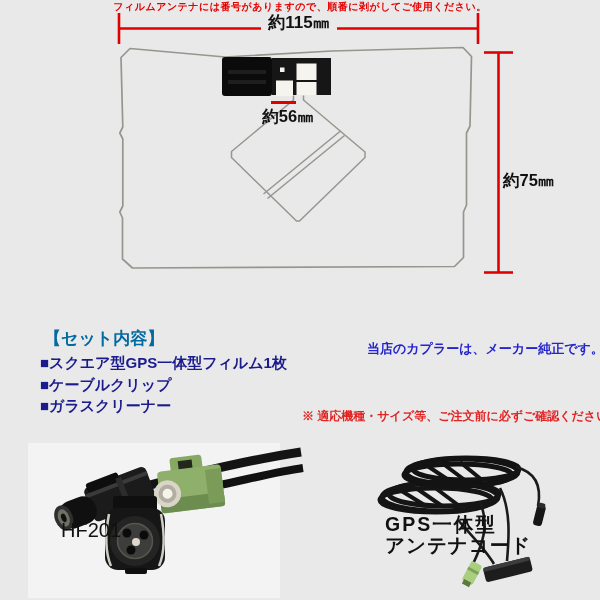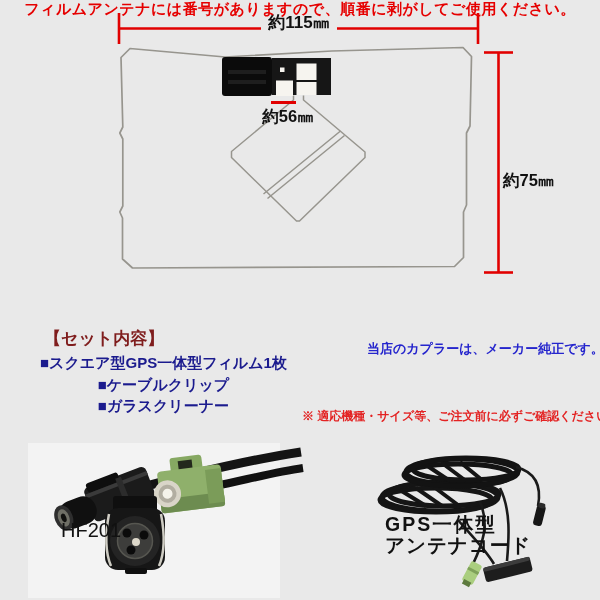--- a/index.html
+++ b/index.html
@@ -6,21 +6,21 @@
   .canvas{
     position:relative;width:600px;height:600px;overflow:hidden;
     background:#e9e9e9;
     font-family:"Liberation Sans", sans-serif;
   }
   .abs{position:absolute;}
   svg{display:block;}
   svg text{font-family:"Liberation Sans", sans-serif;}
   .caption-red{
     left:0;top:300;width:600px;text-align:center;
-    font-size:15px;font-weight:700;letter-spacing:.5px;
+    font-size:10px;font-weight:700;letter-spacing:.5px;
   }
   .set-title{left:44px;top:327px;font-size:17px;font-weight:700;}
   .set-items{left:40px;top:352px;font-size:15px;font-weight:700;line-height:21.5px;white-space:nowrap;}
   .note-coupler{left:367px;top:340px;font-size:13px;font-weight:700;white-space:nowrap;}
   .note-warning{left:302px;top:408px;font-size:12px;font-weight:700;white-space:nowrap;}
 </style>
 </head>
 <body>
 
 <div class="canvas">
@@ -63,22 +63,22 @@
       <line x1="498.5" y1="52" x2="498.5" y2="273"></line>
     </g>
     <text x="503" y="186" font-size="16.5" font-weight="700" fill="#111">約75㎜</text>
 
     <line x1="271" y1="102.5" x2="296" y2="102.5" stroke="#e10000" stroke-width="3"></line>
     <text x="288" y="122" text-anchor="middle" font-size="16.5" font-weight="700" fill="#111">約56㎜</text>
   </svg>
 
   <div class="abs caption-red" style="color:#e60000;">フィルムアンテナには番号がありますので、順番に剥がしてご使用ください。</div>
 
-  <div class="abs set-title" style="color:#7f1d1d;">【セット内容】</div>
-  <div class="abs set-items" style="color:#1b1b8e;text-align:center;">
+  <div class="abs set-title" style="color:#0369a1;">【セット内容】</div>
+  <div class="abs set-items" style="color:#1b1b8e;">
     <div>■スクエア型GPS一体型フィルム1枚</div>
     <div>■ケーブルクリップ</div>
     <div>■ガラスクリーナー</div>
   </div>
 
   <div class="abs note-coupler" style="color:#2525cd;">当店のカプラーは、メーカー純正です。</div>
   <div class="abs note-warning" style="color:#e32222;">※ 適応機種・サイズ等、ご注文前に必ずご確認ください。</div>
 
   <svg class="abs" style="left:25px;top:440px" width="280" height="160" viewBox="0 0 280 160">
     <rect x="3" y="3" width="252" height="155" fill="#f3f3f3"></rect>

